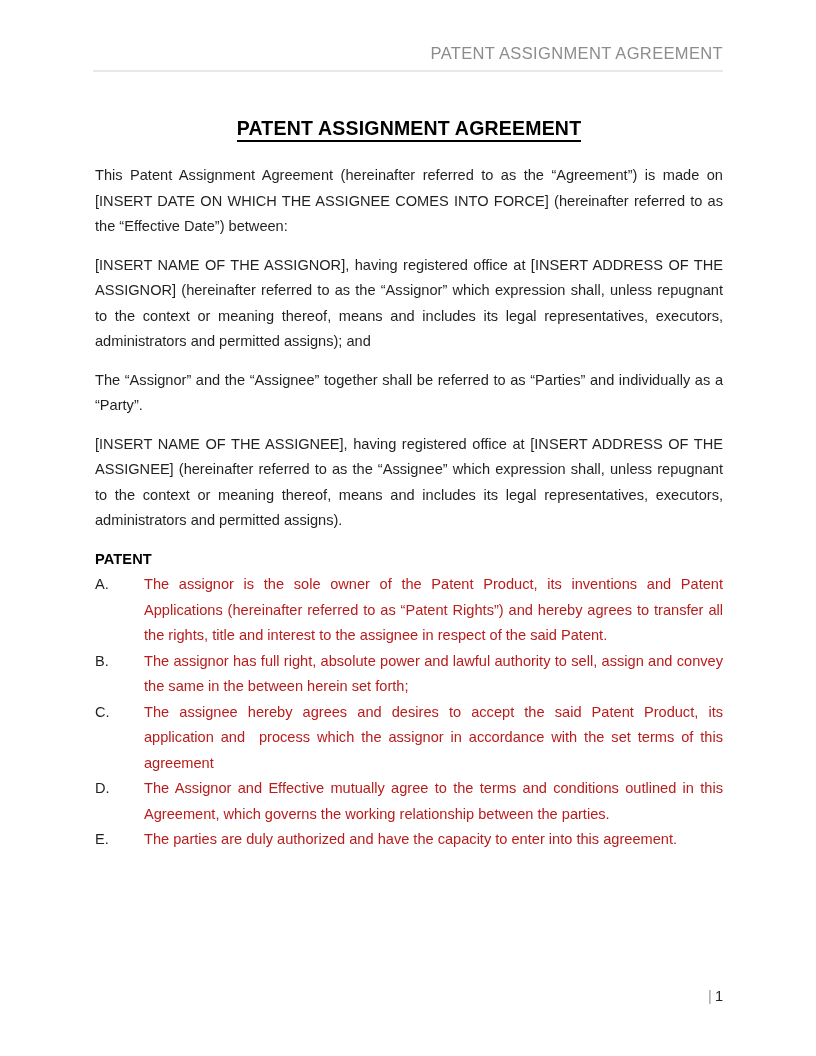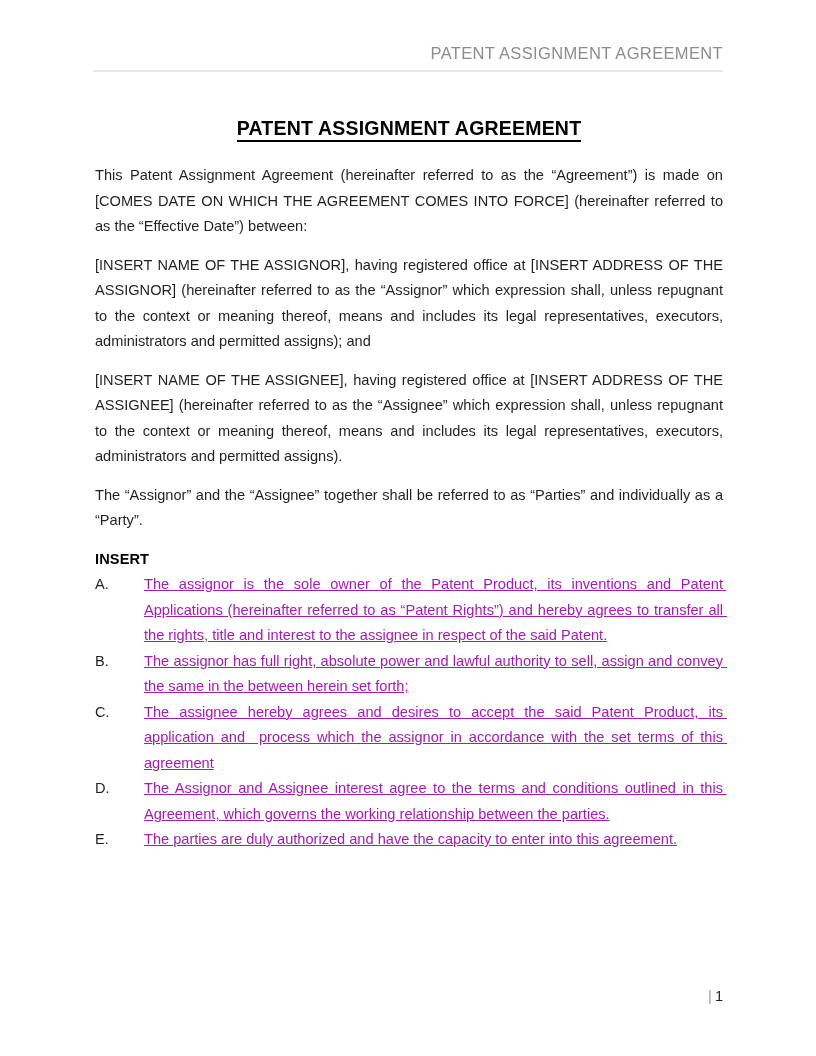--- a/index.html
+++ b/index.html
@@ -110,23 +110,22 @@
   }
   .clause-marker {
     flex: 0 0 49px;
     width: 49px;
     color: #231f20;
   }
   .clause-text {
     flex: 1 1 auto;
     text-align: justify;
     text-justify: inter-word;
-    color: #a21caf;
+    color: #b91c1c;
     white-space: pre-wrap;
-    text-decoration: underline;
   }
 
   
   .doc-footer {
     position: absolute;
     left: 95px;
     top: 988px;
     width: 628px;
     text-align: right;
     font-size: 14.6px;
@@ -146,46 +145,46 @@
     <span class="doc-header-text">PATENT ASSIGNMENT AGREEMENT</span>
   </div>
   <div class="header-rule"></div>
 
   <div class="doc-title">
     <span>PATENT ASSIGNMENT AGREEMENT</span>
   </div>
 
   <div class="body-area">
 
-    <p class="para">This Patent Assignment Agreement (hereinafter referred to as the “Agreement”) is made on [COMES DATE ON WHICH THE AGREEMENT COMES INTO FORCE] (hereinafter referred to as the “Effective Date”) between:</p>
+    <p class="para">This Patent Assignment Agreement (hereinafter referred to as the “Agreement”) is made on [INSERT DATE ON WHICH THE ASSIGNEE COMES INTO FORCE] (hereinafter referred to as the “Effective Date”) between:</p>
 
     <p class="para">[INSERT NAME OF THE ASSIGNOR], having registered office at [INSERT ADDRESS OF THE ASSIGNOR] (hereinafter referred to as the “Assignor” which expression shall, unless repugnant to the context or meaning thereof, means and includes its legal representatives, executors, administrators and permitted assigns); and</p>
 
+    <p class="para">The “Assignor” and the “Assignee” together shall be referred to as “Parties” and individually as a “Party”.</p>
+
     <p class="para">[INSERT NAME OF THE ASSIGNEE], having registered office at [INSERT ADDRESS OF THE ASSIGNEE] (hereinafter referred to as the “Assignee” which expression shall, unless repugnant to the context or meaning thereof, means and includes its legal representatives, executors, administrators and permitted assigns).</p>
 
-    <p class="para">The “Assignor” and the “Assignee” together shall be referred to as “Parties” and individually as a “Party”.</p>
-
-    <div class="whereas-heading">INSERT</div>
+    <div class="whereas-heading">PATENT</div>
 
     <ul class="clause-list">
       <li class="clause-item">
         <span class="clause-marker">A.</span>
         <span class="clause-text">The assignor is the sole owner of the Patent Product, its inventions and Patent Applications (hereinafter referred to as “Patent Rights”) and hereby agrees to transfer all the rights, title and interest to the assignee in respect of the said Patent.</span>
       </li>
       <li class="clause-item">
         <span class="clause-marker">B.</span>
         <span class="clause-text">The assignor has full right, absolute power and lawful authority to sell, assign and convey the same in the between herein set forth;</span>
       </li>
       <li class="clause-item">
         <span class="clause-marker">C.</span>
         <span class="clause-text">The assignee hereby agrees and desires to accept the said Patent Product, its application and  process which the assignor in accordance with the set terms of this agreement</span>
       </li>
       <li class="clause-item">
         <span class="clause-marker">D.</span>
-        <span class="clause-text">The Assignor and Assignee interest agree to the terms and conditions outlined in this Agreement, which governs the working relationship between the parties.</span>
+        <span class="clause-text">The Assignor and Effective mutually agree to the terms and conditions outlined in this Agreement, which governs the working relationship between the parties.</span>
       </li>
       <li class="clause-item">
         <span class="clause-marker">E.</span>
         <span class="clause-text">The parties are duly authorized and have the capacity to enter into this agreement.</span>
       </li>
     </ul>
   </div>
 
   <div class="doc-footer">
     <span class="footer-bar">|</span><span>1</span>

